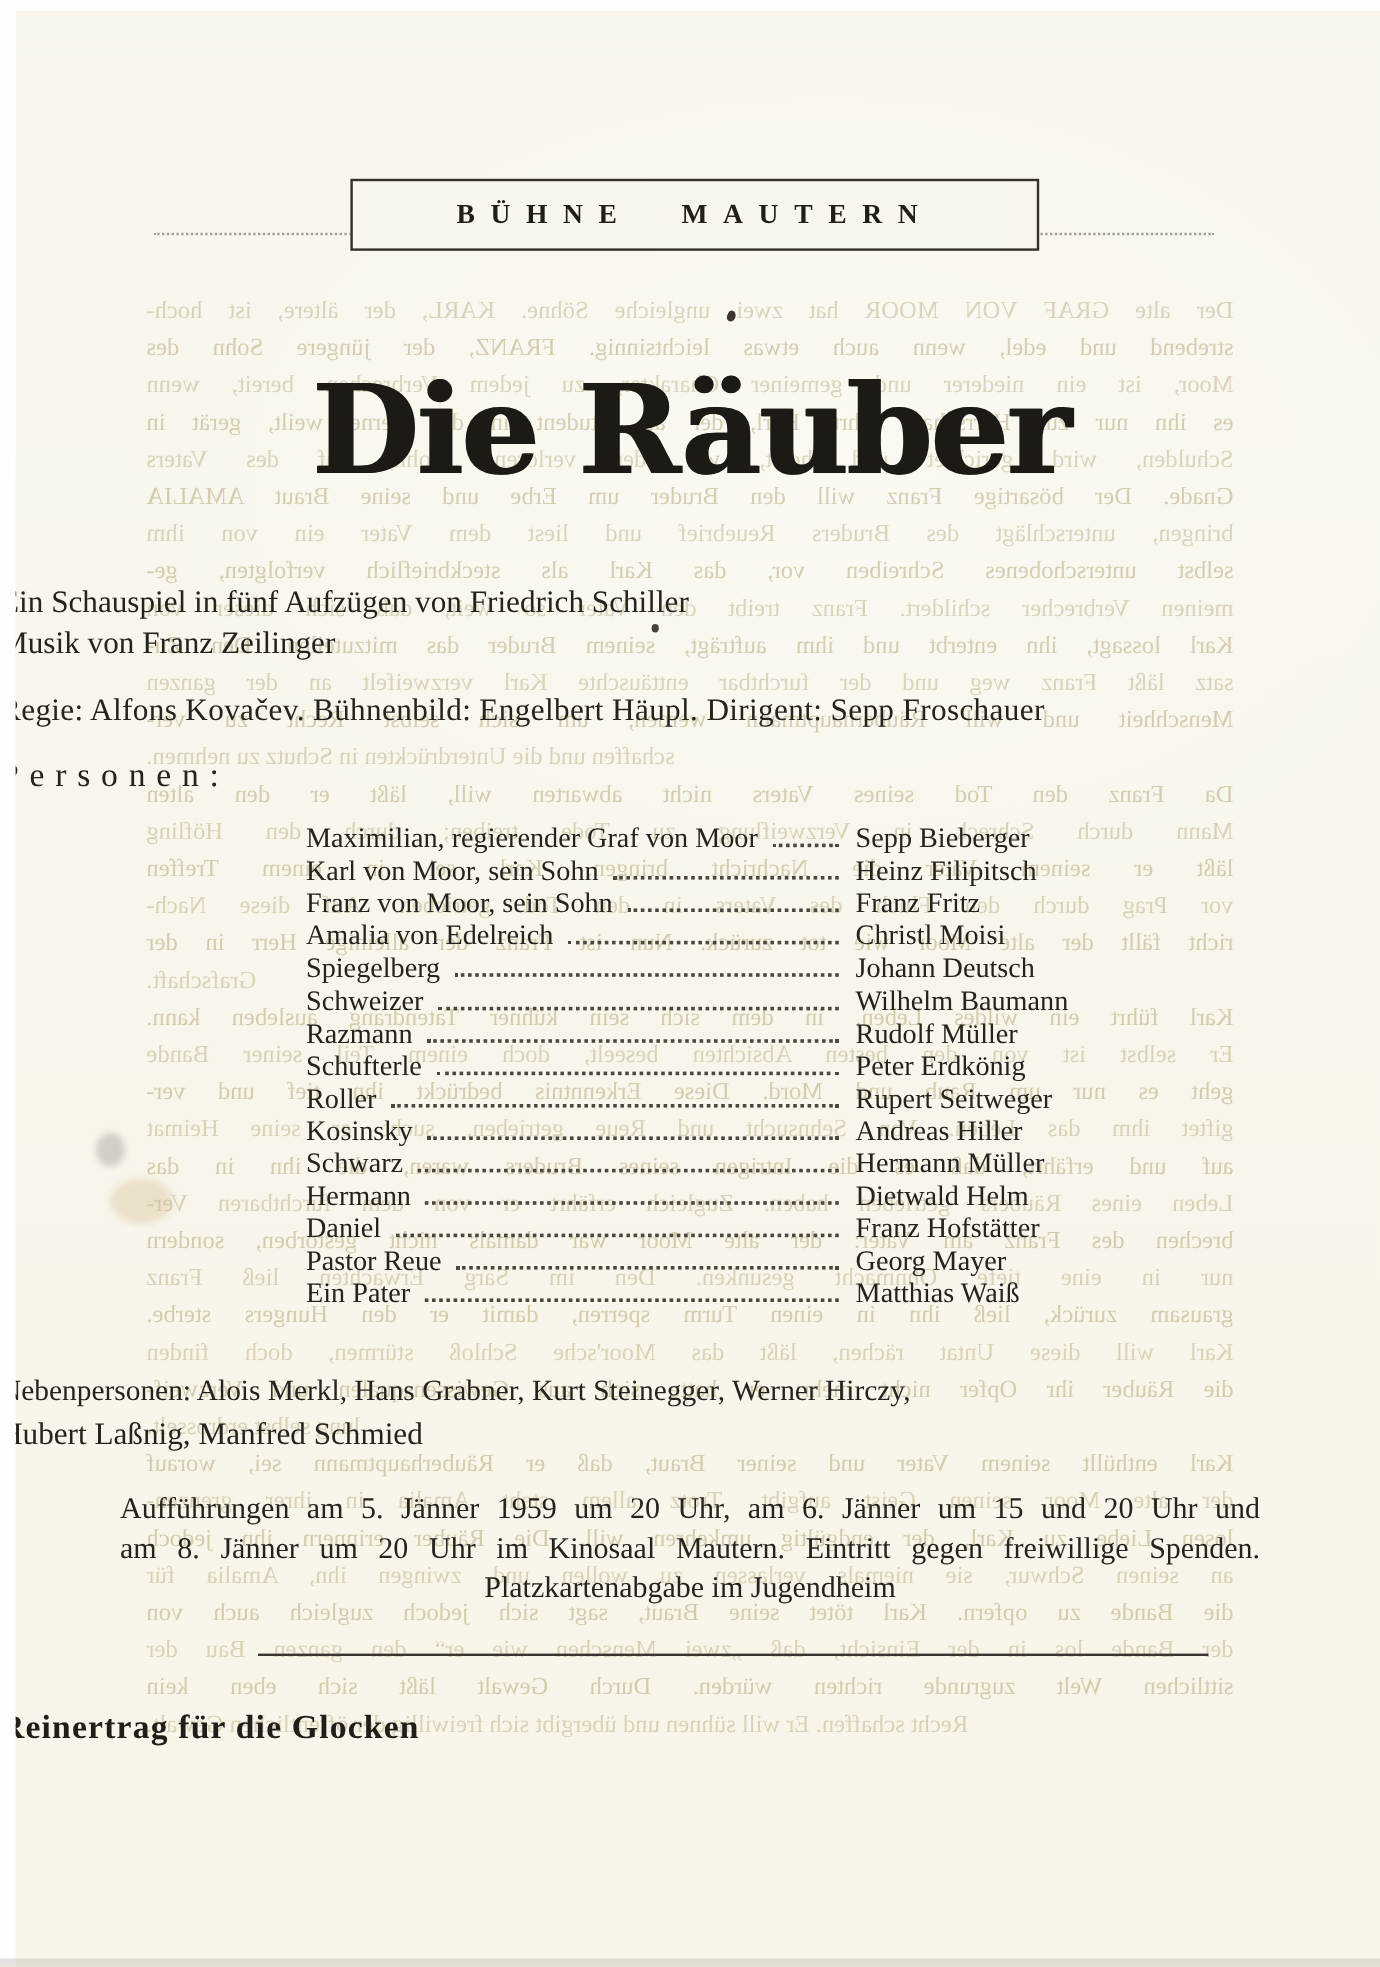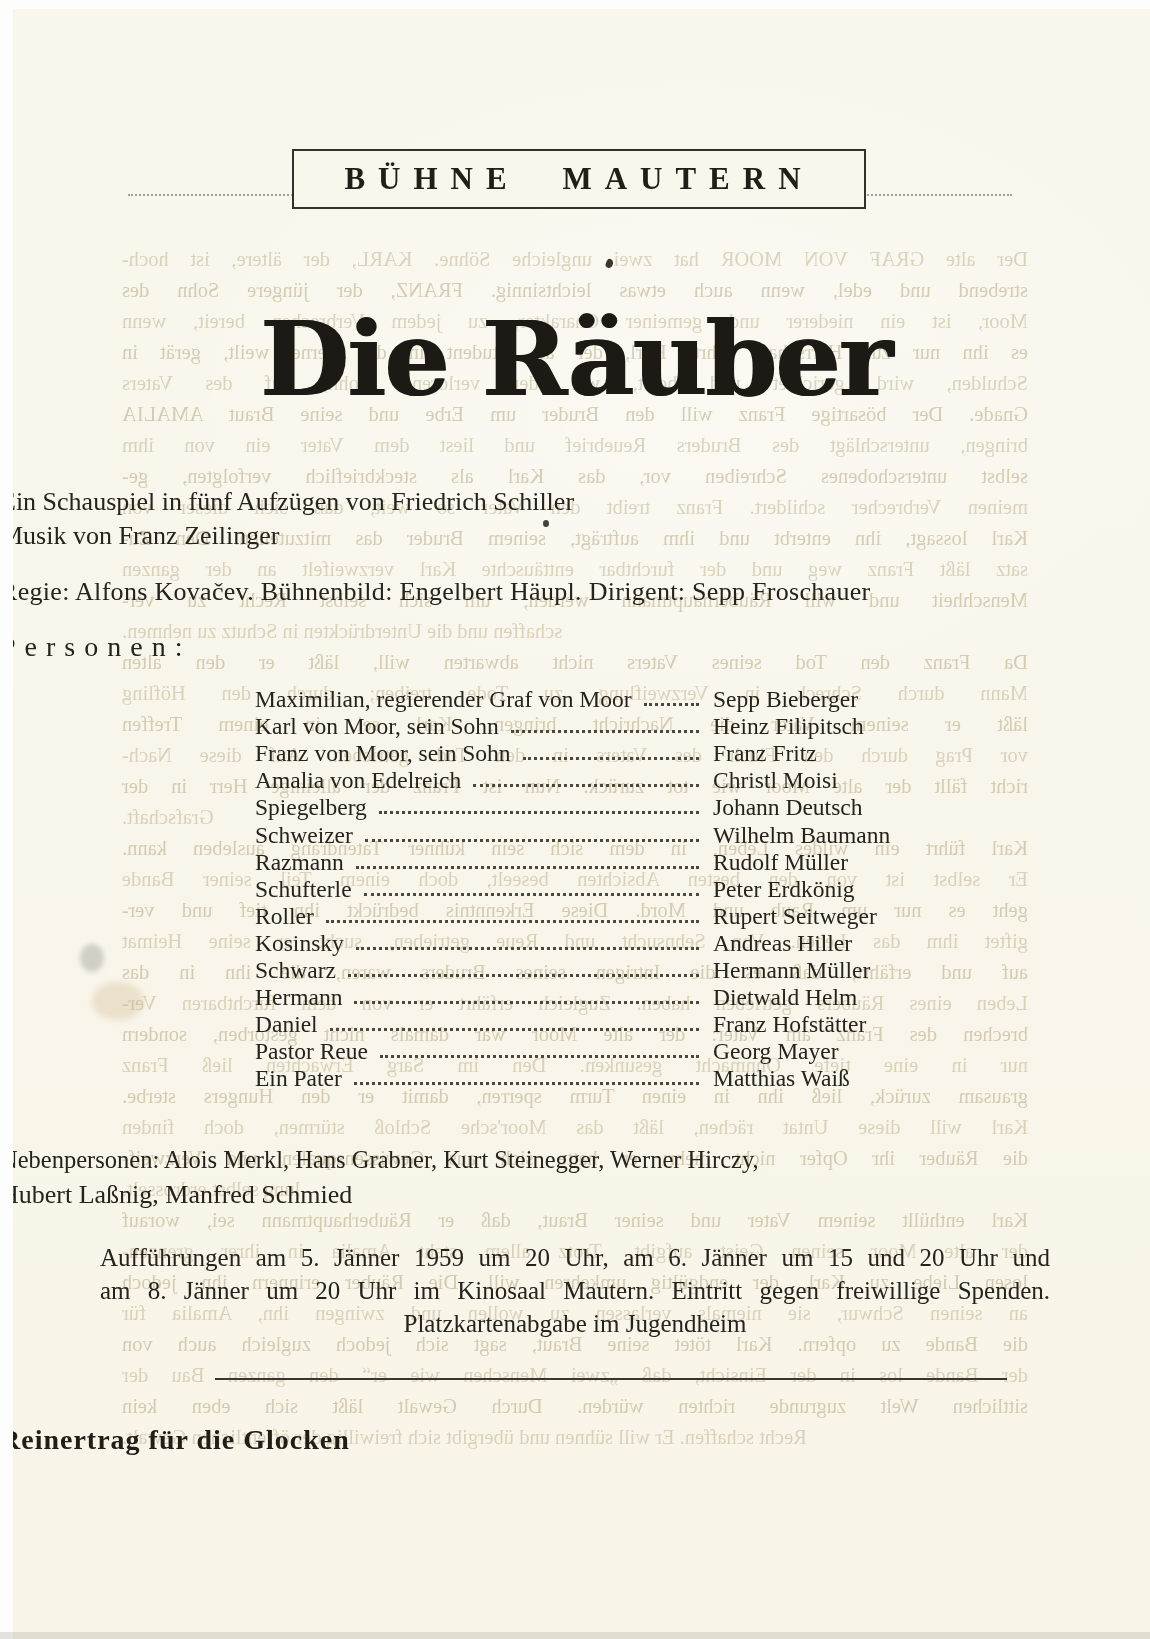--- a/index.html
+++ b/index.html
@@ -34,21 +34,21 @@
 
   .masthead-rule{position:absolute;left:128px;top:194px;width:884px;height:0;
     border-top:2px dotted rgba(90,88,80,.55);}
   .masthead-box{
     position:absolute;left:292px;top:149px;width:574px;height:60px;
     border:2.5px solid #35302a;background:#f9f6ec;
     display:flex;align-items:center;justify-content:center;
     box-sizing:border-box;
   }
   .masthead-box span{
-    font-size:31px;font-weight:bold;letter-spacing:13px;word-spacing:22px;
+    font-size:23px;font-weight:bold;letter-spacing:13px;word-spacing:22px;
     color:#211d17;
   }
 
   .title{
     position:absolute;top:300px;left:0;width:100%;margin:0;
     text-align:center;
     font-family:"DejaVu Serif", serif;
     font-weight:bold;font-size:103px;line-height:1.15;
     letter-spacing:-2px;color:#1d1a15;
     text-shadow:1.4px 0 0 #1d1a15;

